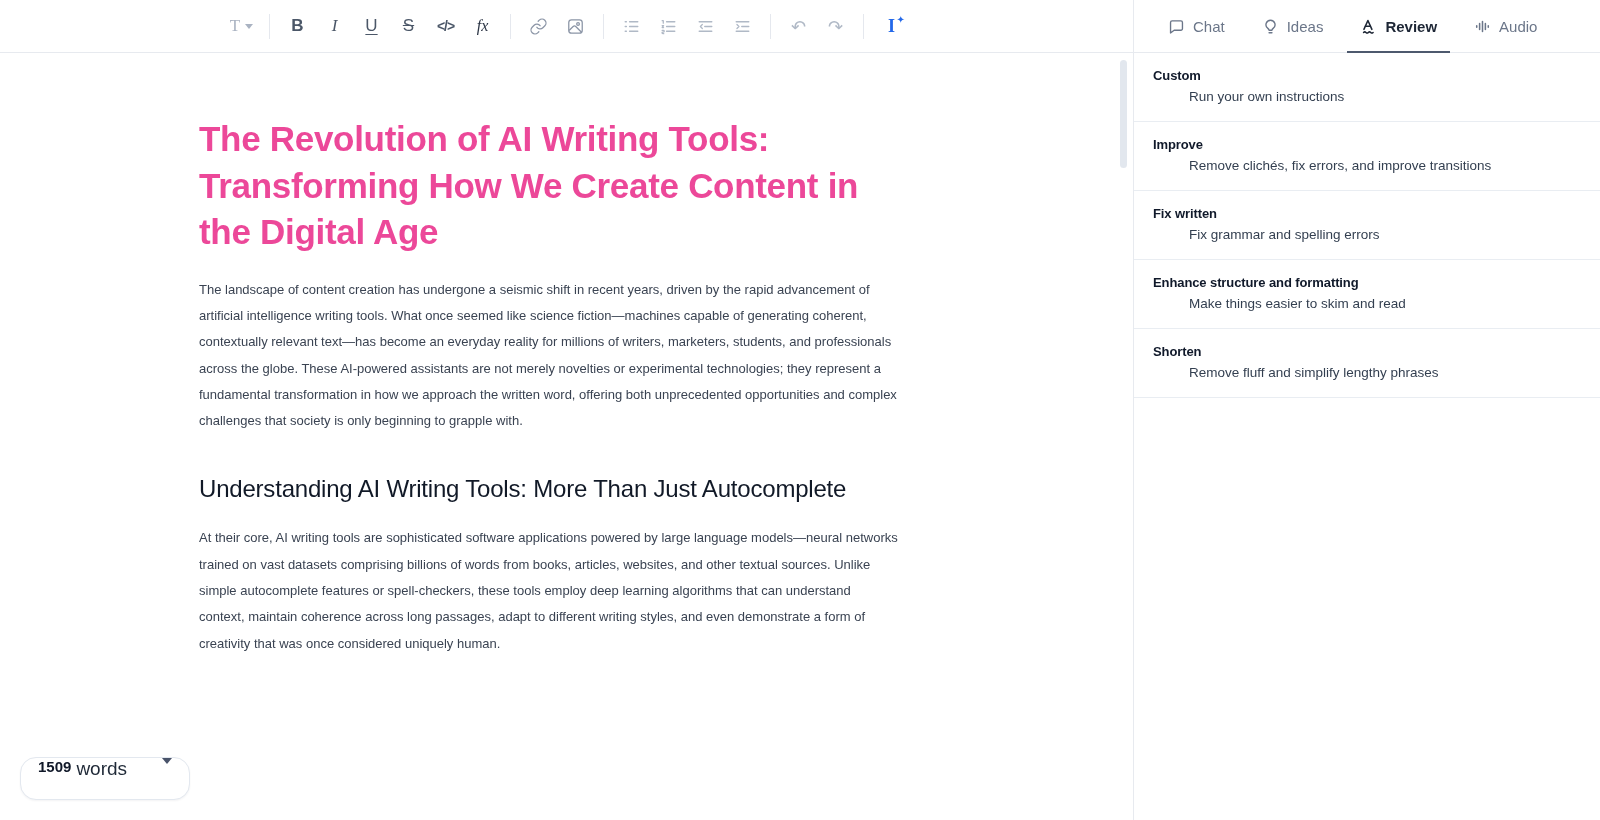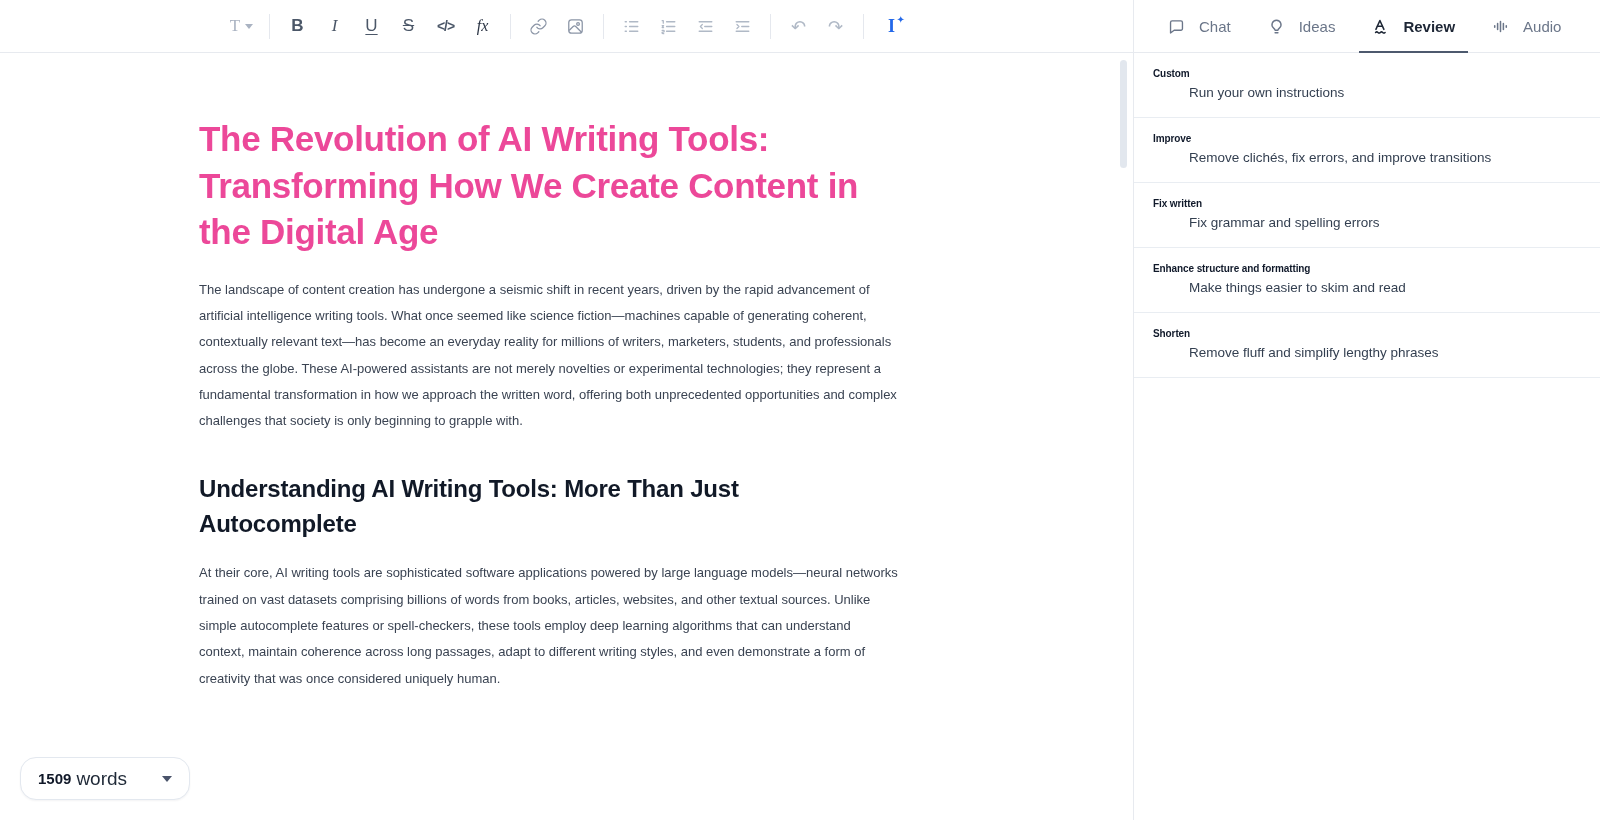--- a/index.html
+++ b/index.html
@@ -24,43 +24,43 @@
   .glyph-code { font-size:14px; letter-spacing:-1px; font-weight:600; }
   .glyph-math { font-family:"Liberation Serif", serif; font-style:italic; font-weight:400; font-size:16px; color:#2c3545; }
   .glyph-arrow { font-family:"DejaVu Sans", sans-serif; font-size:18px; color:#b0b9c6; }
   .caret-down { width:0; height:0; border-left:4px solid transparent; border-right:4px solid transparent; border-top:5px solid #aab3c2; margin-left:5px; }
   .ai-wrap { position:relative; font-family:"Liberation Serif", serif; font-weight:700; font-size:18px; }
   .ai-star { position:absolute; top:-2px; right:-10px; font-size:10px; font-family:"DejaVu Sans", sans-serif; }
 
   .content { padding:63px 0 0 199px; width:905px; }
   .doc-title { width:700px; font-size:35px; line-height:1.33; font-weight:700; color:#ec4899; letter-spacing:-0.3px; margin-bottom:21px; }
   .doc-p { width:700px; font-size:13px; line-height:26.3px; color:#3a4352; margin-bottom:0; }
-  .doc-h2 { width:700px; font-size:24px; line-height:35px; font-weight:700; color:#111927; letter-spacing:-0.2px; margin-top:37px; margin-bottom:19px; }
+  .doc-h2 { width:700px; font-size:24px; line-height:35px; font-weight:400; color:#111927; letter-spacing:-0.2px; margin-top:37px; margin-bottom:19px; }
   .doc-p + .doc-h2 { }
 
   .editor-scroll-thumb { position:absolute; left:1120px; top:60px; width:7px; height:108px; border-radius:4px; background:#e2e7ee; cursor:pointer; }
 
   
   .wordcount { position:absolute; left:20px; bottom:20px; width:170px; height:43px; background:#fff;
                border:1px solid #e3e8ef; border-radius:16px; box-shadow:0 1px 2px rgba(16,24,40,.05);
-               display:flex; align-items:center; padding:0 17px; cursor:pointer; }
+               display:flex; align-items:flex-start; padding:0 17px; cursor:pointer; }
   .wc-num { font-weight:700; font-size:15px; color:#101828; margin-right:5px; }
   .wc-label { font-size:19px; color:#1f2937; }
   .wc-caret { width:0; height:0; border-left:5px solid transparent; border-right:5px solid transparent; border-top:6px solid #49536a; margin-left:auto; }
 
   
   .sidebar { position:absolute; left:1133px; top:0; width:467px; height:820px; background:#fff; border-left:1px solid #e7eaef; }
   .tabbar { height:53px; display:flex; align-items:stretch; gap:37px; padding-left:34px; border-bottom:1px solid #e7eaef; }
-  .tab { display:flex; align-items:center; gap:14px; font-size:15px; font-weight:500; color:#6b7689; cursor:pointer; position:relative; }
+  .tab { display:flex; align-items:center; gap:8px; font-size:15px; font-weight:500; color:#6b7689; cursor:pointer; position:relative; }
   .tab svg { display:block; }
   .tab.active { color:#1d2635; font-weight:600; }
   .tab.active::after { content:""; position:absolute; left:-13px; right:-13px; bottom:-1px; height:2px; background:#4d596e; }
 
   .panel-item { padding:15px 24px 17px 19px; border-bottom:1px solid #e9edf2; cursor:pointer; }
-  .pi-title { font-size:10px; font-weight:700; color:#10192a; margin-bottom:6px; letter-spacing:-0.1px; }
+  .pi-title { font-size:13px; font-weight:700; color:#10192a; margin-bottom:6px; letter-spacing:-0.1px; }
   .pi-desc { font-size:13.5px; color:#333f50;margin-left:36px; }
 
   svg.icon { stroke:currentColor; fill:none; stroke-width:1.6; stroke-linecap:round; stroke-linejoin:round; }
   svg.icon-gray { stroke:#b0b9c6; fill:none; stroke-width:1.6; stroke-linecap:round; stroke-linejoin:round; }
   svg.icon-mid { stroke:#8b95a6; fill:none; stroke-width:1.6; stroke-linecap:round; stroke-linejoin:round; }
 </style>
 </head>
 <body>
 
 <div class="app">

